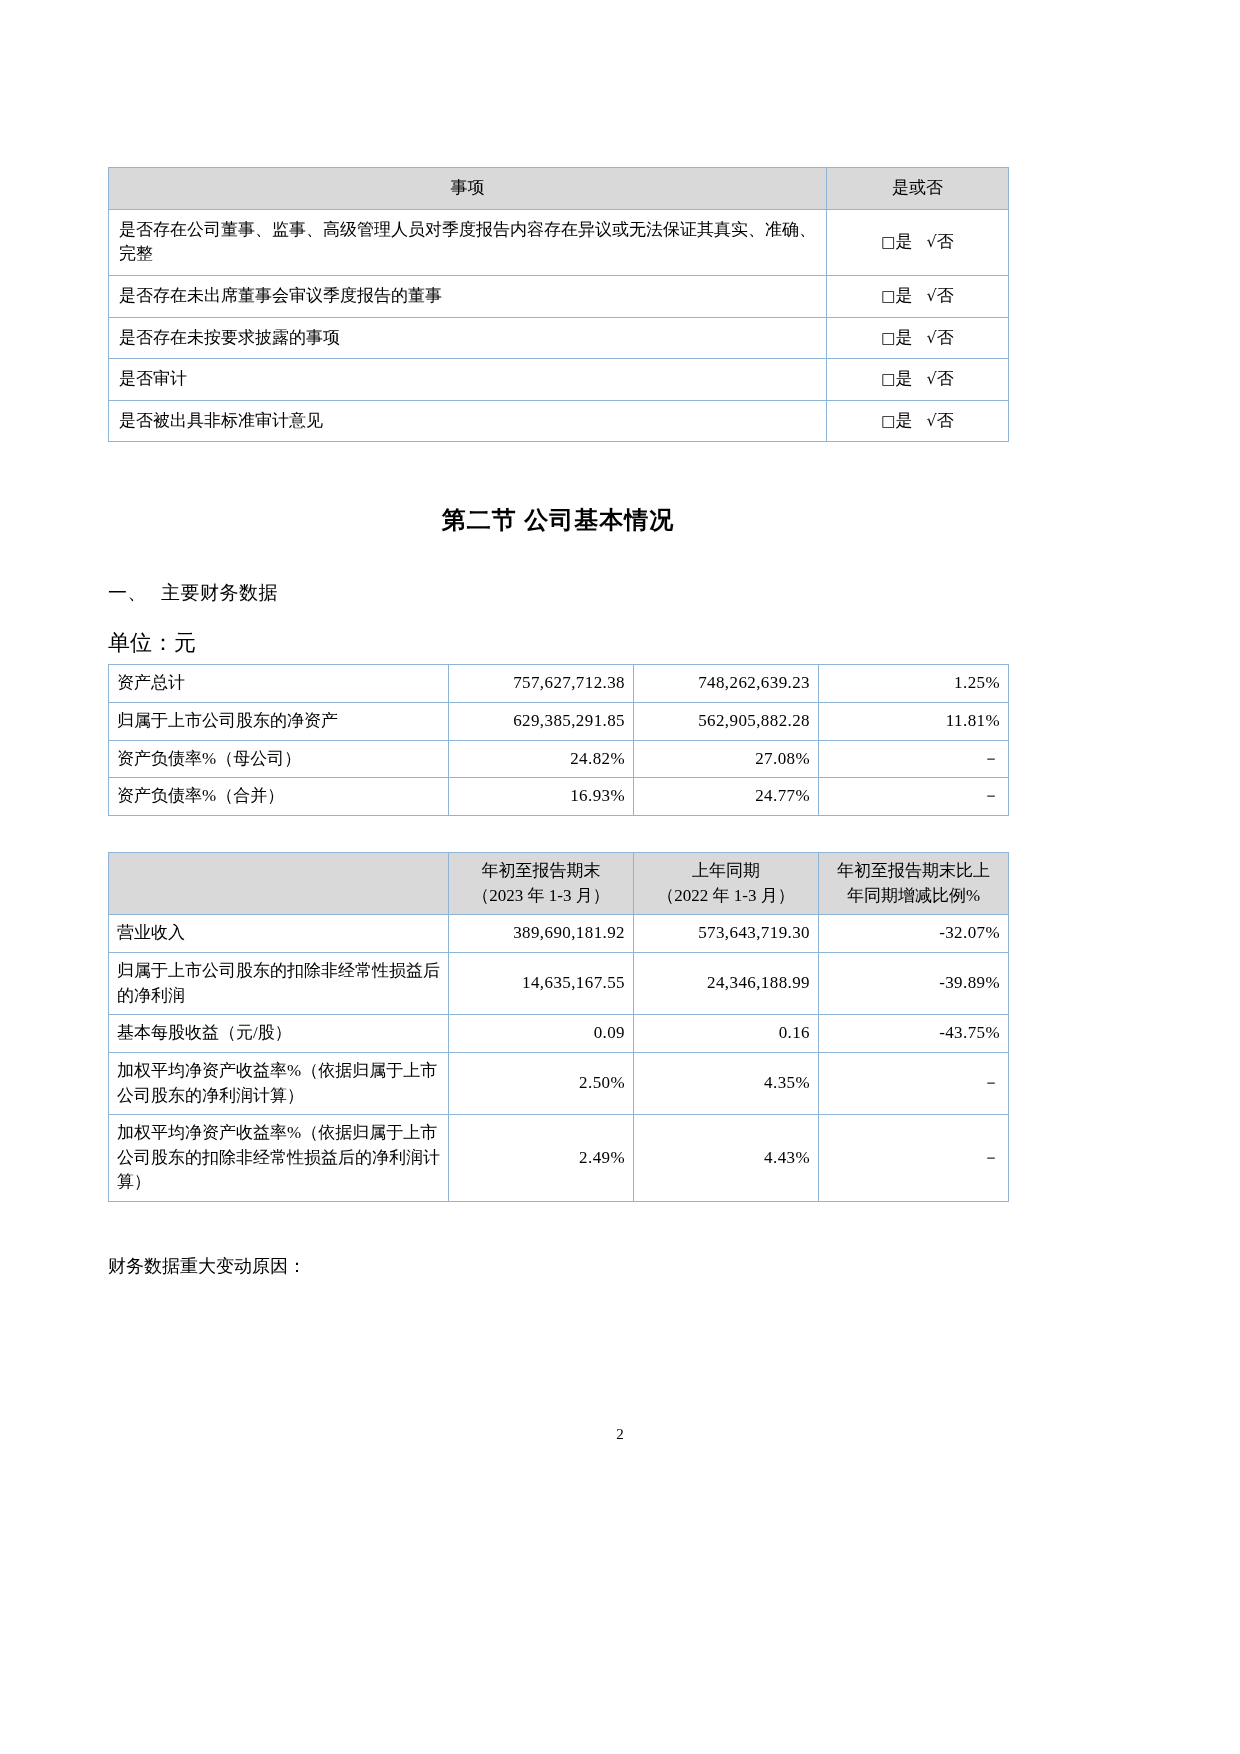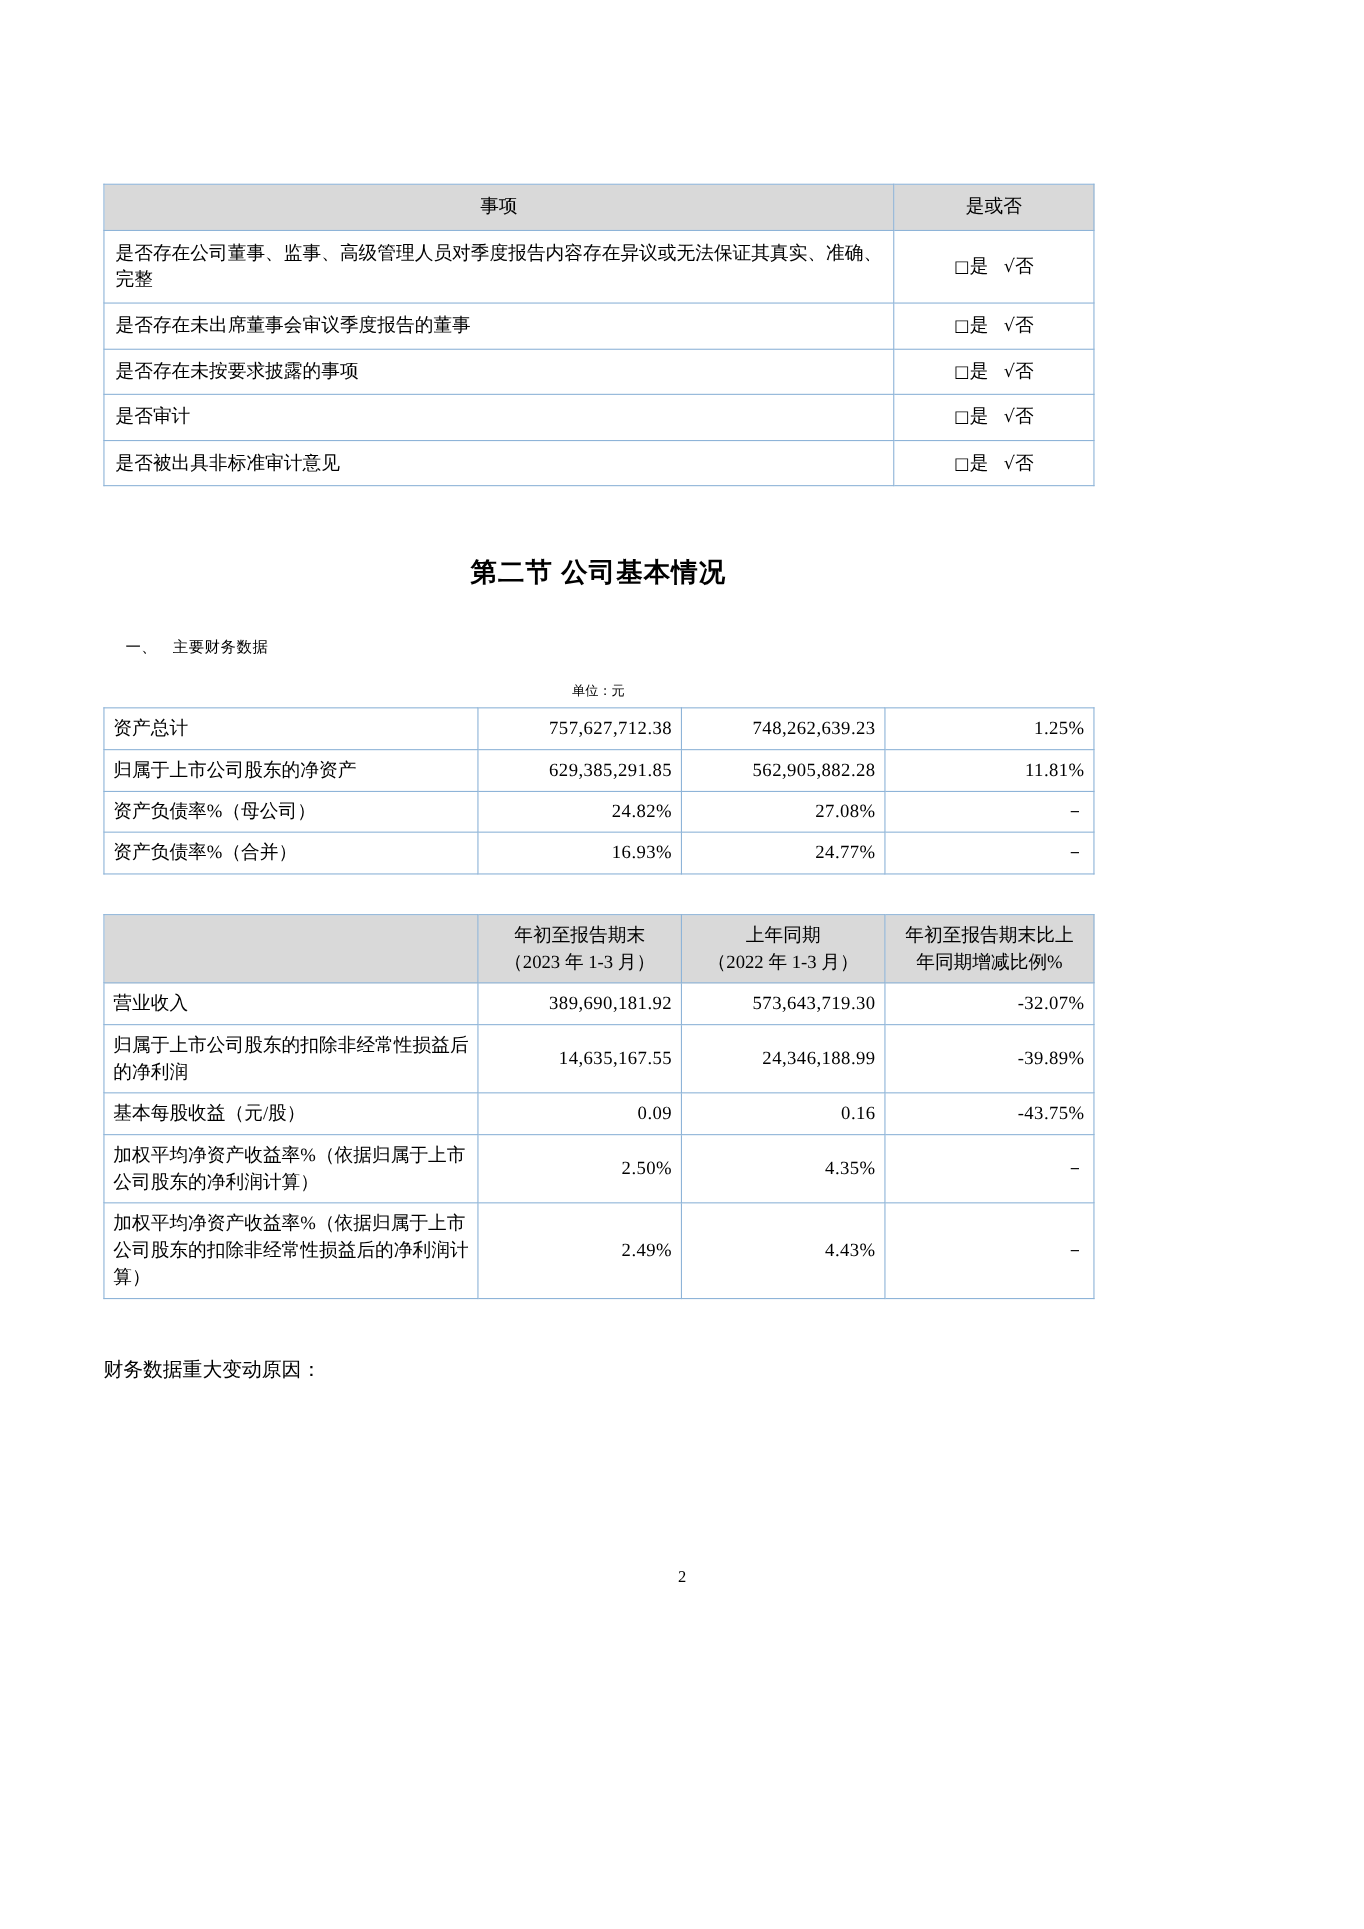--- a/index.html
+++ b/index.html
@@ -16,21 +16,21 @@
     width: 1240px;
     height: 1754px;
     margin: 0 auto;
     background: #ffffff;
     box-sizing: border-box;
     padding: 0;
     overflow: hidden;
   }
   .content {
     position: absolute;
-    left: 94px;
+    left: 108px;
     top: 0;
     width: 900px;
   }
 
   
   table.doc-table {
     border-collapse: collapse;
     width: 900px;
     table-layout: fixed;
     font-size: 17px;
@@ -78,30 +78,30 @@
   
   .section-title {
     text-align: center;
     font-size: 24px;
     font-weight: bold;
     font-family: "Liberation Sans", "DejaVu Sans", sans-serif;
     margin-top: 62px;
     letter-spacing: 1px;
   }
   .sub-heading {
-    font-size: 14px;
+    font-size: 19px;
     margin-top: 44px;
-    margin-left: 20px;
+    margin-left: 0;
     letter-spacing: 0.5px;
   }
   .sub-heading .num { margin-right: 14px; }
 
   .unit-line {
-    text-align: center;
-    font-size: 12px;
+    text-align: left;
+    font-size: 22px;
     margin-top: 22px;
     margin-bottom: 6px;
   }
 
   
   .date-just {
     text-align: justify;
     text-align-last: justify;
     display: block;
   }

